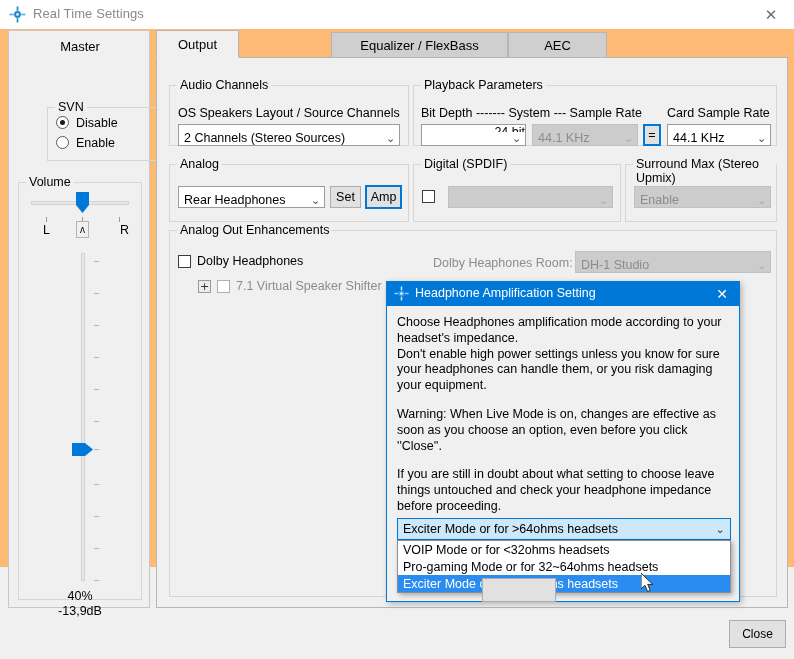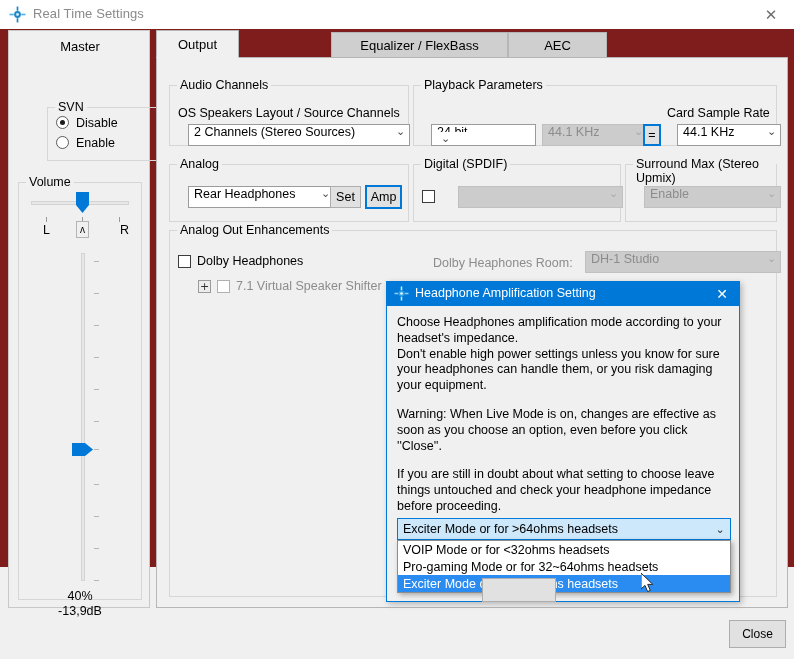--- a/index.html
+++ b/index.html
@@ -5,21 +5,21 @@
   * { box-sizing: border-box; }
   html, body {
     margin: 0; padding: 0;
     width: 794px; height: 659px;
     overflow: hidden;
     font-family: "Liberation Sans", sans-serif;
     font-size: 12.5px;
     color: #000;
     background: #f0f0f0;
   }
-  #root { position: relative; width: 794px; height: 567px; background: #7f1d1d; }
+  #root { position: relative; width: 794px; height: 567px; background: #fdba74; }
 
   
   .titlebar {
     position: absolute; left: 0; top: 0; width: 794px; height: 29px;
     background: #ffffff;
     border-bottom: 1px solid #ffffff;
   }
   .title-icon {
     position: absolute; left: 9px; top: 6px; width: 17px; height: 17px;
   }
@@ -127,22 +127,22 @@
   .grp-surr    { left: 468px; top: 106px; width: 152px; height: 58px; }
   .grp-enh     { left: 12px;  top: 172px; width: 608px; height: 367px; }
 
   .lbl { position: absolute; font-size: 12.5px; }
   .lbl.dim { color: #8c8c8c; }
 
   
   .combo {
     position: absolute; height: 22px; background: #fff;
     border: 1px solid #9b9b9b;
-    display: flex; align-items: flex-start;
-    padding-left: 5px; font-size: 12.5px; margin-left: 10px;
+    display: flex; align-items: flex-end;
+    padding-left: 5px; font-size: 12.5px;
   }
   .combo .cval { flex: 1; overflow: hidden; white-space: nowrap; }
   .combo .carrow {
     width: 17px; text-align: center; color: #4a4a4a;
     font-size: 11px; font-family: "DejaVu Sans", sans-serif;
   }
   .combo.disabled { background: #cccccc; border-color: #c0c0c0; color: #8c8c8c; }
   .combo.disabled .carrow { color: #a8a8a8; }
 
   .btn {
@@ -298,20 +298,21 @@
     </div>
     <div class="lbl" style="left:21px; top:48px;">OS Speakers Layout / Source Channels</div>
     <div class="combo" style="left:21px; top:66px; width:222px;">
       <span class="cval">2 Channels (Stereo Sources)</span>
       <span class="carrow">⌄</span>
     </div>
 
     <div class="group grp-play">
       <div class="group-label">Playback Parameters</div>
     </div>
+    <div class="lbl" style="left:264px; top:48px;">Bit Depth ------- System --- Sample Rate</div>
     <div class="combo" style="left:264px; top:66px; width:105px;flex-direction:column;">
       <span class="cval">24 bit</span>
       <span class="carrow">⌄</span>
     </div>
     <div class="combo disabled" style="left:375px; top:66px; width:106px;">
       <span class="cval">44.1 KHz</span>
       <span class="carrow">⌄</span>
     </div>
     <div class="btn focus" style="left:486px; top:66px; width:18px; height:22px;">
       <span>=</span>

